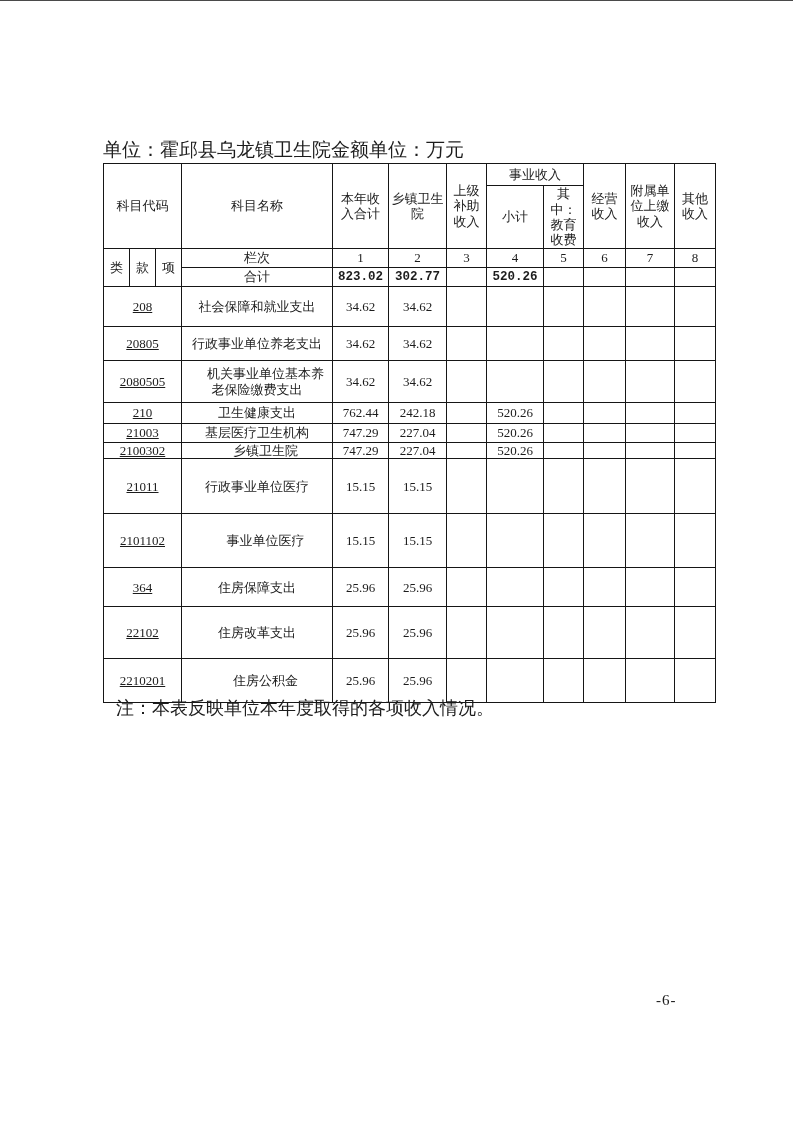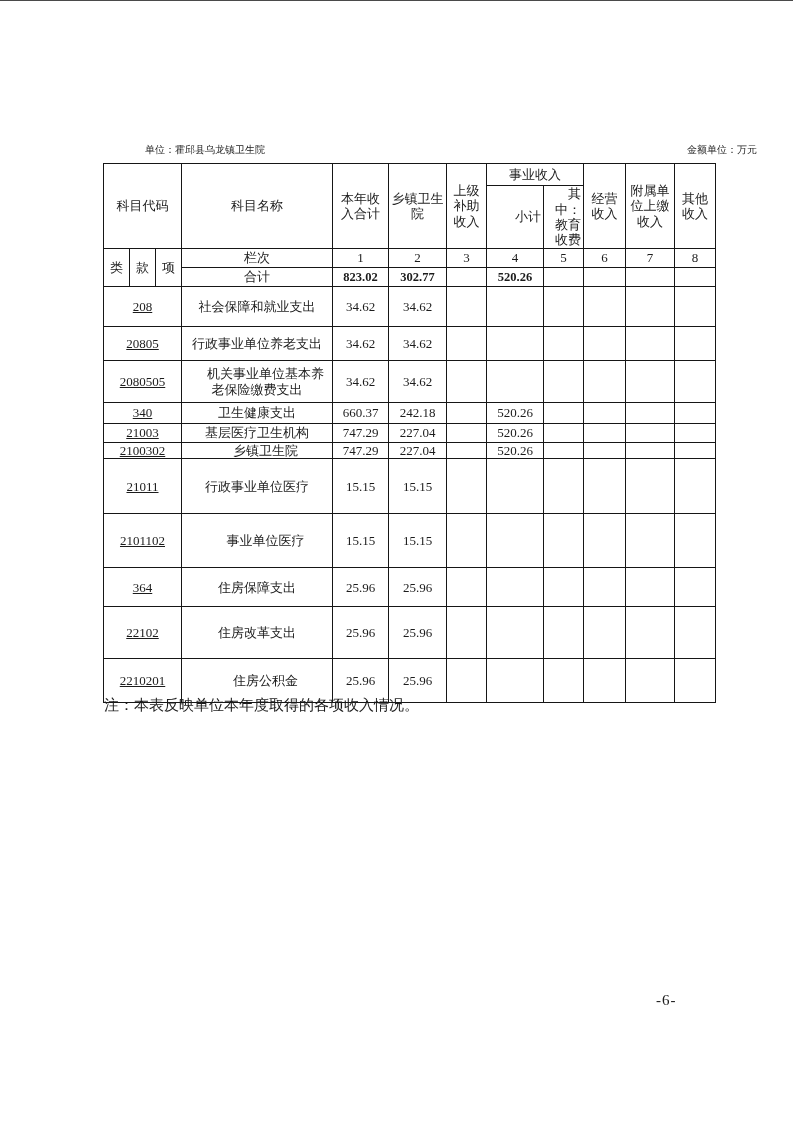--- a/index.html
+++ b/index.html
@@ -7,54 +7,54 @@
   body {
     width:793px; height:1122px;
     font-family:"Liberation Serif","DejaVu Serif",serif;
     color:#1c1c1c;
   }
   .page { position:relative; width:793px; height:1122px; background:#fff; overflow:hidden; }
   .scan-edge { position:absolute; top:0; left:0; width:793px; height:1px; background:#4a4a4a; }
 
   .caption-row {
     position:absolute; left:103px; top:140px; width:612px;
-    display:flex; justify-content:space-between;
-    font-size:10px; line-height:20px;margin-left:42px;
+    display:flex; 
+    font-size:19px; line-height:20px;
   }
 
   table.income {
     position:absolute; left:103px; top:163px; width:612px;
     border-collapse:collapse; table-layout:fixed;
   }
   table.income th, table.income td {
     border:1px solid #161616;
     padding:0 2px;
     font-weight:normal;
     font-size:13px;
     line-height:1.18;
     text-align:center;
     vertical-align:middle;
     overflow:hidden;
     word-break:break-all;
   }
   tr.h1 > th { height:22px; }
-  tr.h2 > th { height:63px;text-align:right; }
+  tr.h2 > th { height:63px; }
   tr.band td { height:19px; }
   th.edu { font-size:12.5px; padding:0 1px; }
 
   td.code { text-align:left; padding-left:3px; font-size:13.5px;text-decoration:underline; }
   td.name { text-align:left; padding-left:4px; }
   td.name.ind { text-indent:17px;text-align:center; }
   td.num  { text-align:right; padding-right:3px; font-size:13.5px; }
   tr.total td.num {
-    font-family:Liberation Serif, serif;
+    font-family:Liberation Mono, monospace;
     font-weight:bold; font-size:12.5px; padding-right:2px;
   }
 
-  .note { position:absolute; left:104px; top:696px; font-size:15px;text-align:right; }
+  .note { position:absolute; left:116px; top:696px; font-size:18px;text-align:right; }
   .pageno { position:absolute; left:656px; top:992px; font-size:15px; letter-spacing:1px; }
 </style>
 </head>
 <body>
 
 <div class="page">
   <div class="scan-edge"></div>
 
   <div class="caption-row">
     <span>单位：霍邱县乌龙镇卫生院</span>
@@ -153,23 +153,23 @@
       <td class="num">34.62</td>
       <td class="num"></td>
       <td class="num"></td>
       <td class="num"></td>
       <td class="num"></td>
       <td class="num"></td>
       <td class="num"></td>
     </tr>
 
     <tr style="height:21px">
-      <td class="code" colspan="3">340</td>
+      <td class="code" colspan="3">210</td>
       <td class="name">卫生健康支出</td>
-      <td class="num">660.37</td>
+      <td class="num">762.44</td>
       <td class="num">242.18</td>
       <td class="num"></td>
       <td class="num">520.26</td>
       <td class="num"></td>
       <td class="num"></td>
       <td class="num"></td>
       <td class="num"></td>
     </tr>
 
     <tr style="height:19px">

